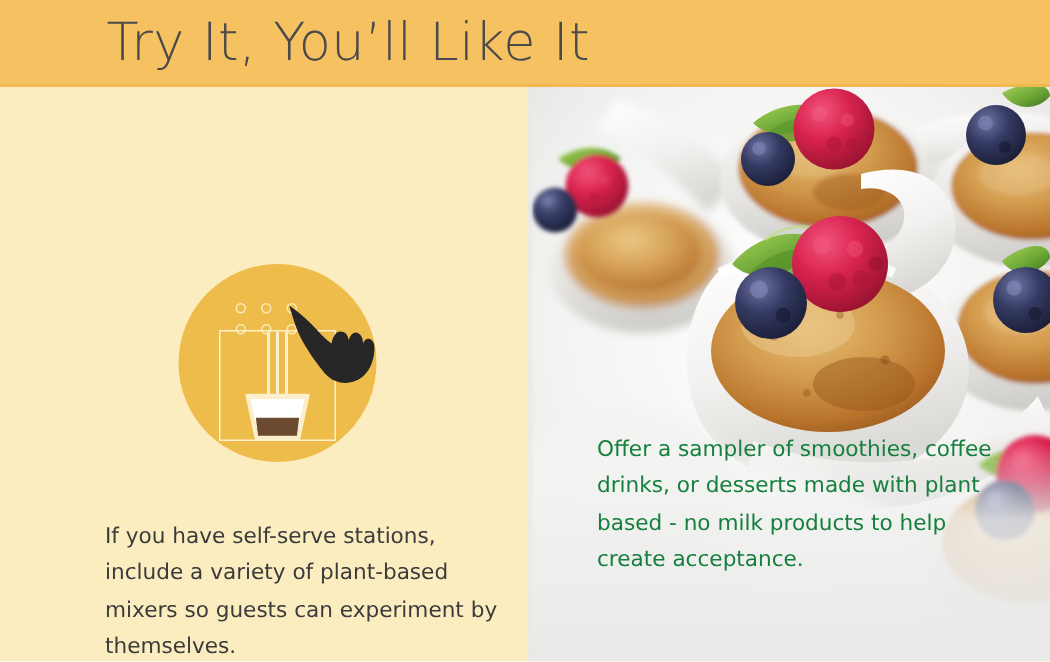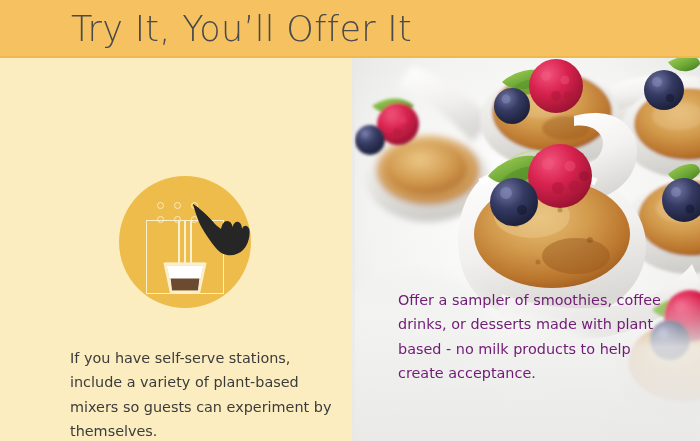--- a/index.html
+++ b/index.html
@@ -146,33 +146,33 @@
     position: absolute;
     inset: 0;
   }
   #right-text {
     position: absolute;
     left: 46px;
     top: 230px;
     width: 275px;
     font-size: 14.4px;
     line-height: 24.3px;
-    color: #701a75;
+    color: #15803d;
     font-family: "DejaVu Sans", sans-serif;
     font-weight: 400;
     z-index: 5;
   }
 </style>
 </head>
 <body>
 
 <div id="slide">
 
   <div id="header-band">
-    <div id="header-title">Try It, You’ll Offer It</div>
+    <div id="header-title">Try It, You’ll Like It</div>
   </div>
 
   <div id="left-panel">
 
     <div id="icon-wrap">
       <div id="icon-circle"></div>
 
       <div class="btn-dot" style="left:38px; top:26px;"></div>
       <div class="btn-dot" style="left:55px; top:26px;"></div>
       <div class="btn-dot" style="left:72px; top:26px;"></div>

